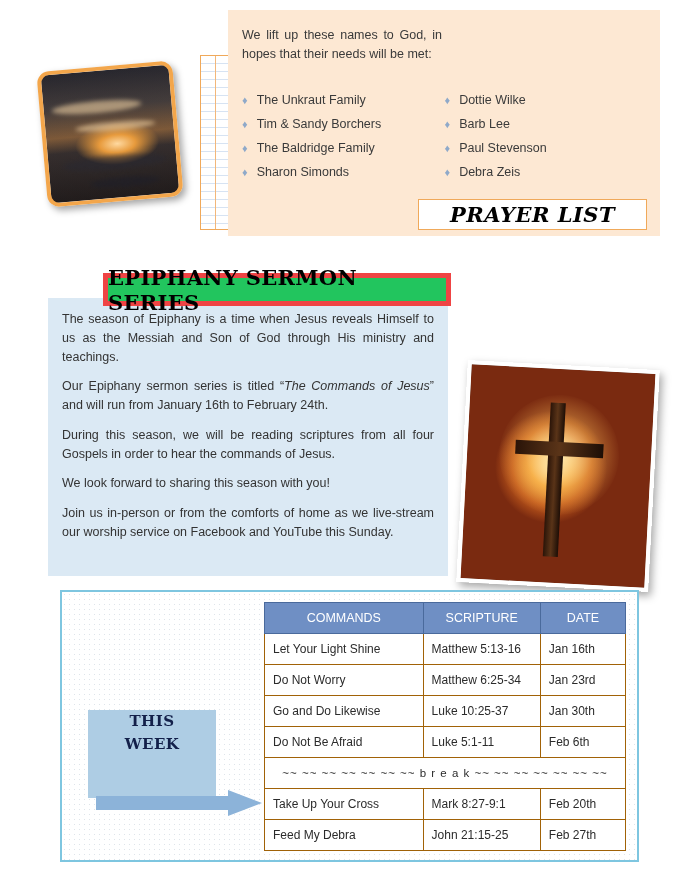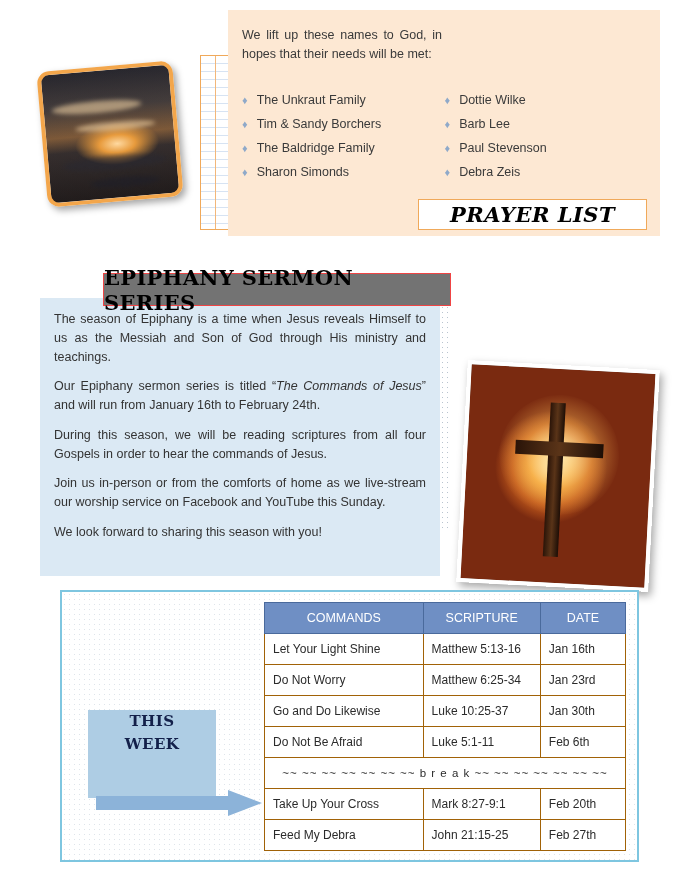--- a/index.html
+++ b/index.html
@@ -137,39 +137,39 @@
     filter: blur(2px);
   }
 
   
   #epiphany-title-bar {
     position: absolute;
     left: 103px;
     top: 273px;
     width: 348px;
     height: 33px;
-    background: #737373;
-    border: 1px solid #ef4444;
+    background: #22c55e;
+    border: 5px solid #ef4444;
     box-sizing: border-box;
     display: flex;
     align-items: center;
     justify-content: center;
     z-index: 4;
   }
   #epiphany-title-bar .ttl {
     font-family: "DejaVu Serif", serif;
     font-weight: bold;
     font-size: 21px;
     color: #000000;
     letter-spacing: 0.3px;
   }
 
   #epiphany-box {
     position: absolute;
-    left: 40px;
+    left: 48px;
     top: 298px;
     width: 400px;
     height: 278px;
     background: #dbe9f4;
     box-sizing: border-box;
     padding: 12px 14px;
     z-index: 2;
   }
   #epiphany-dots {
     position: absolute;
@@ -382,22 +382,22 @@
     <div class="cloud-streak" style="left:40px; top:108px; width:70px; height:10px; background:rgba(30,30,40,0.6);"></div>
   </div>
 </div>
 
 <div id="epiphany-dots"></div>
 
 <div id="epiphany-box">
   <p class="epi-p">The season of Epiphany is a time when Jesus reveals Himself to us as the Messiah and Son of God through His ministry and teachings.</p>
   <p class="epi-p">Our Epiphany sermon series is titled “<span class="epi-ital">The Commands of Jesus</span>” and will run from January 16th to February 24th.</p>
   <p class="epi-p">During this season, we will be reading scriptures from all four Gospels in order to hear the commands of Jesus.</p>
+  <p class="epi-p">We look forward to sharing this season with you!</p>
   <p class="epi-p">Join us in-person or from the comforts of home as we live-stream our worship service on Facebook and YouTube this Sunday.</p>
-  <p class="epi-p">We look forward to sharing this season with you!</p>
 </div>
 
 <div id="epiphany-title-bar">
   <span class="ttl">EPIPHANY SERMON SERIES</span>
 </div>
 
 <div id="cross-photo">
   <div id="cross-glow"></div>
   <div id="cross-shape-v"></div>
   <div id="cross-shape-h"></div>

